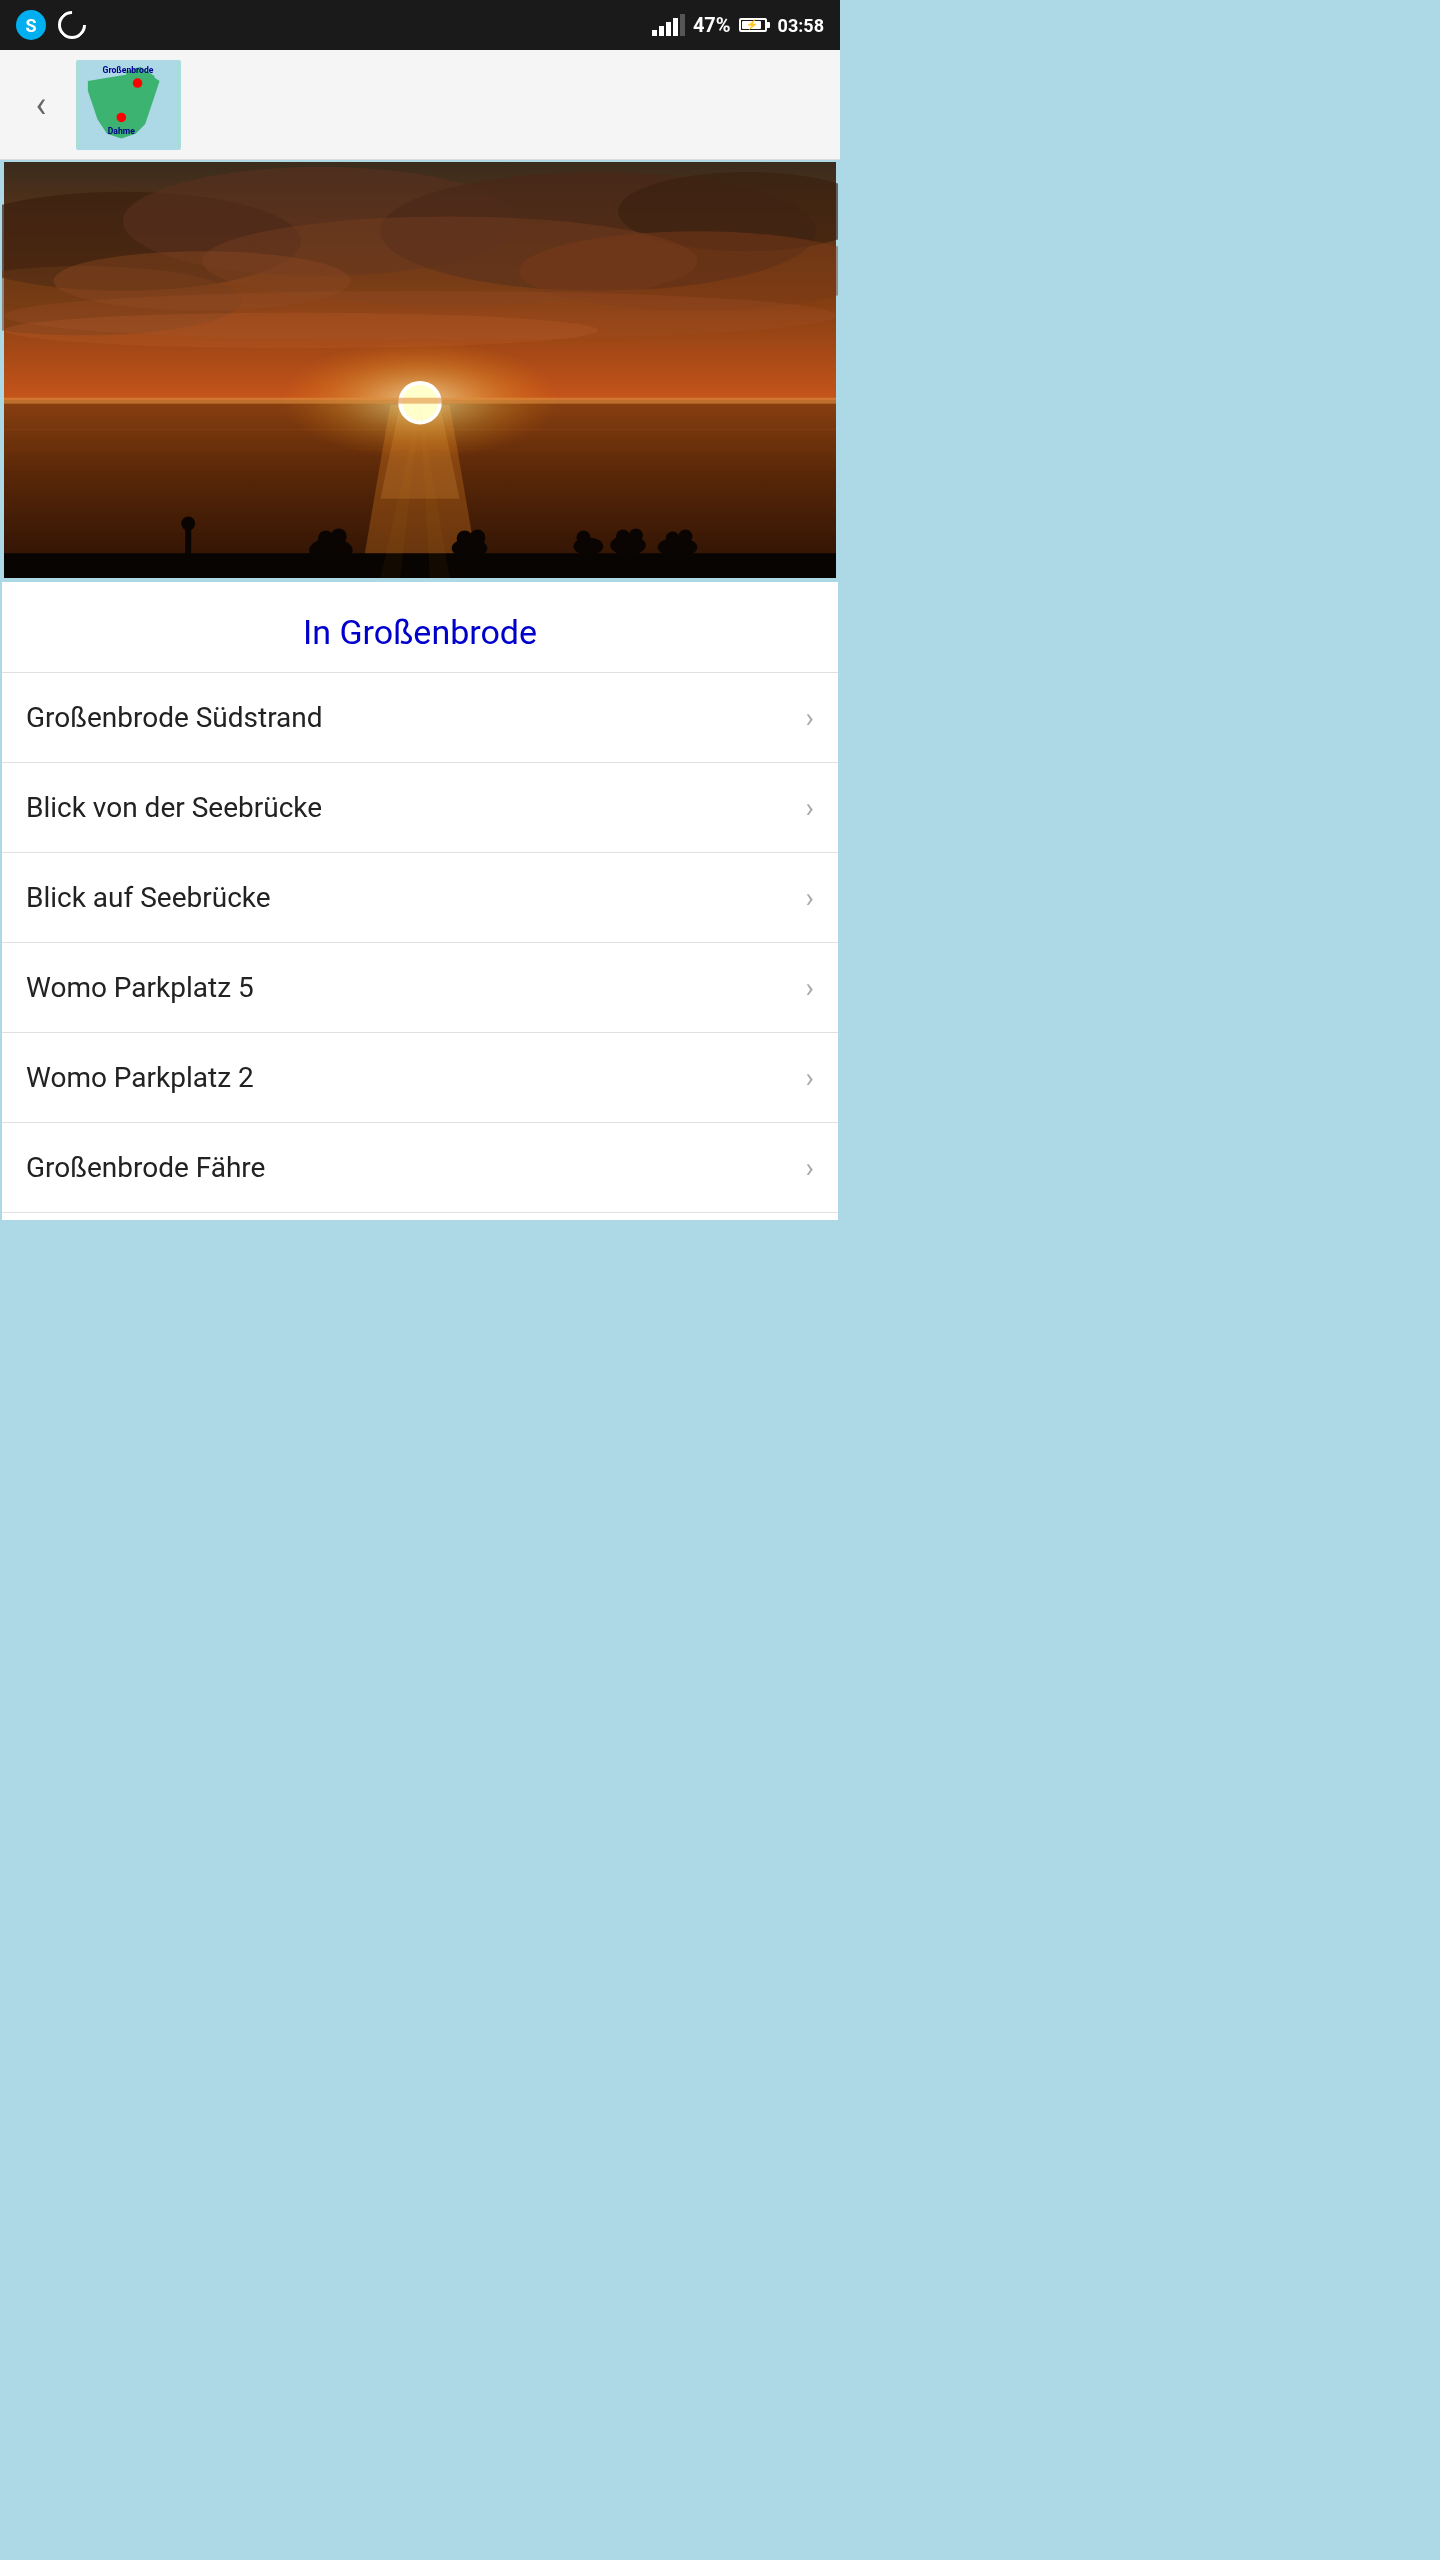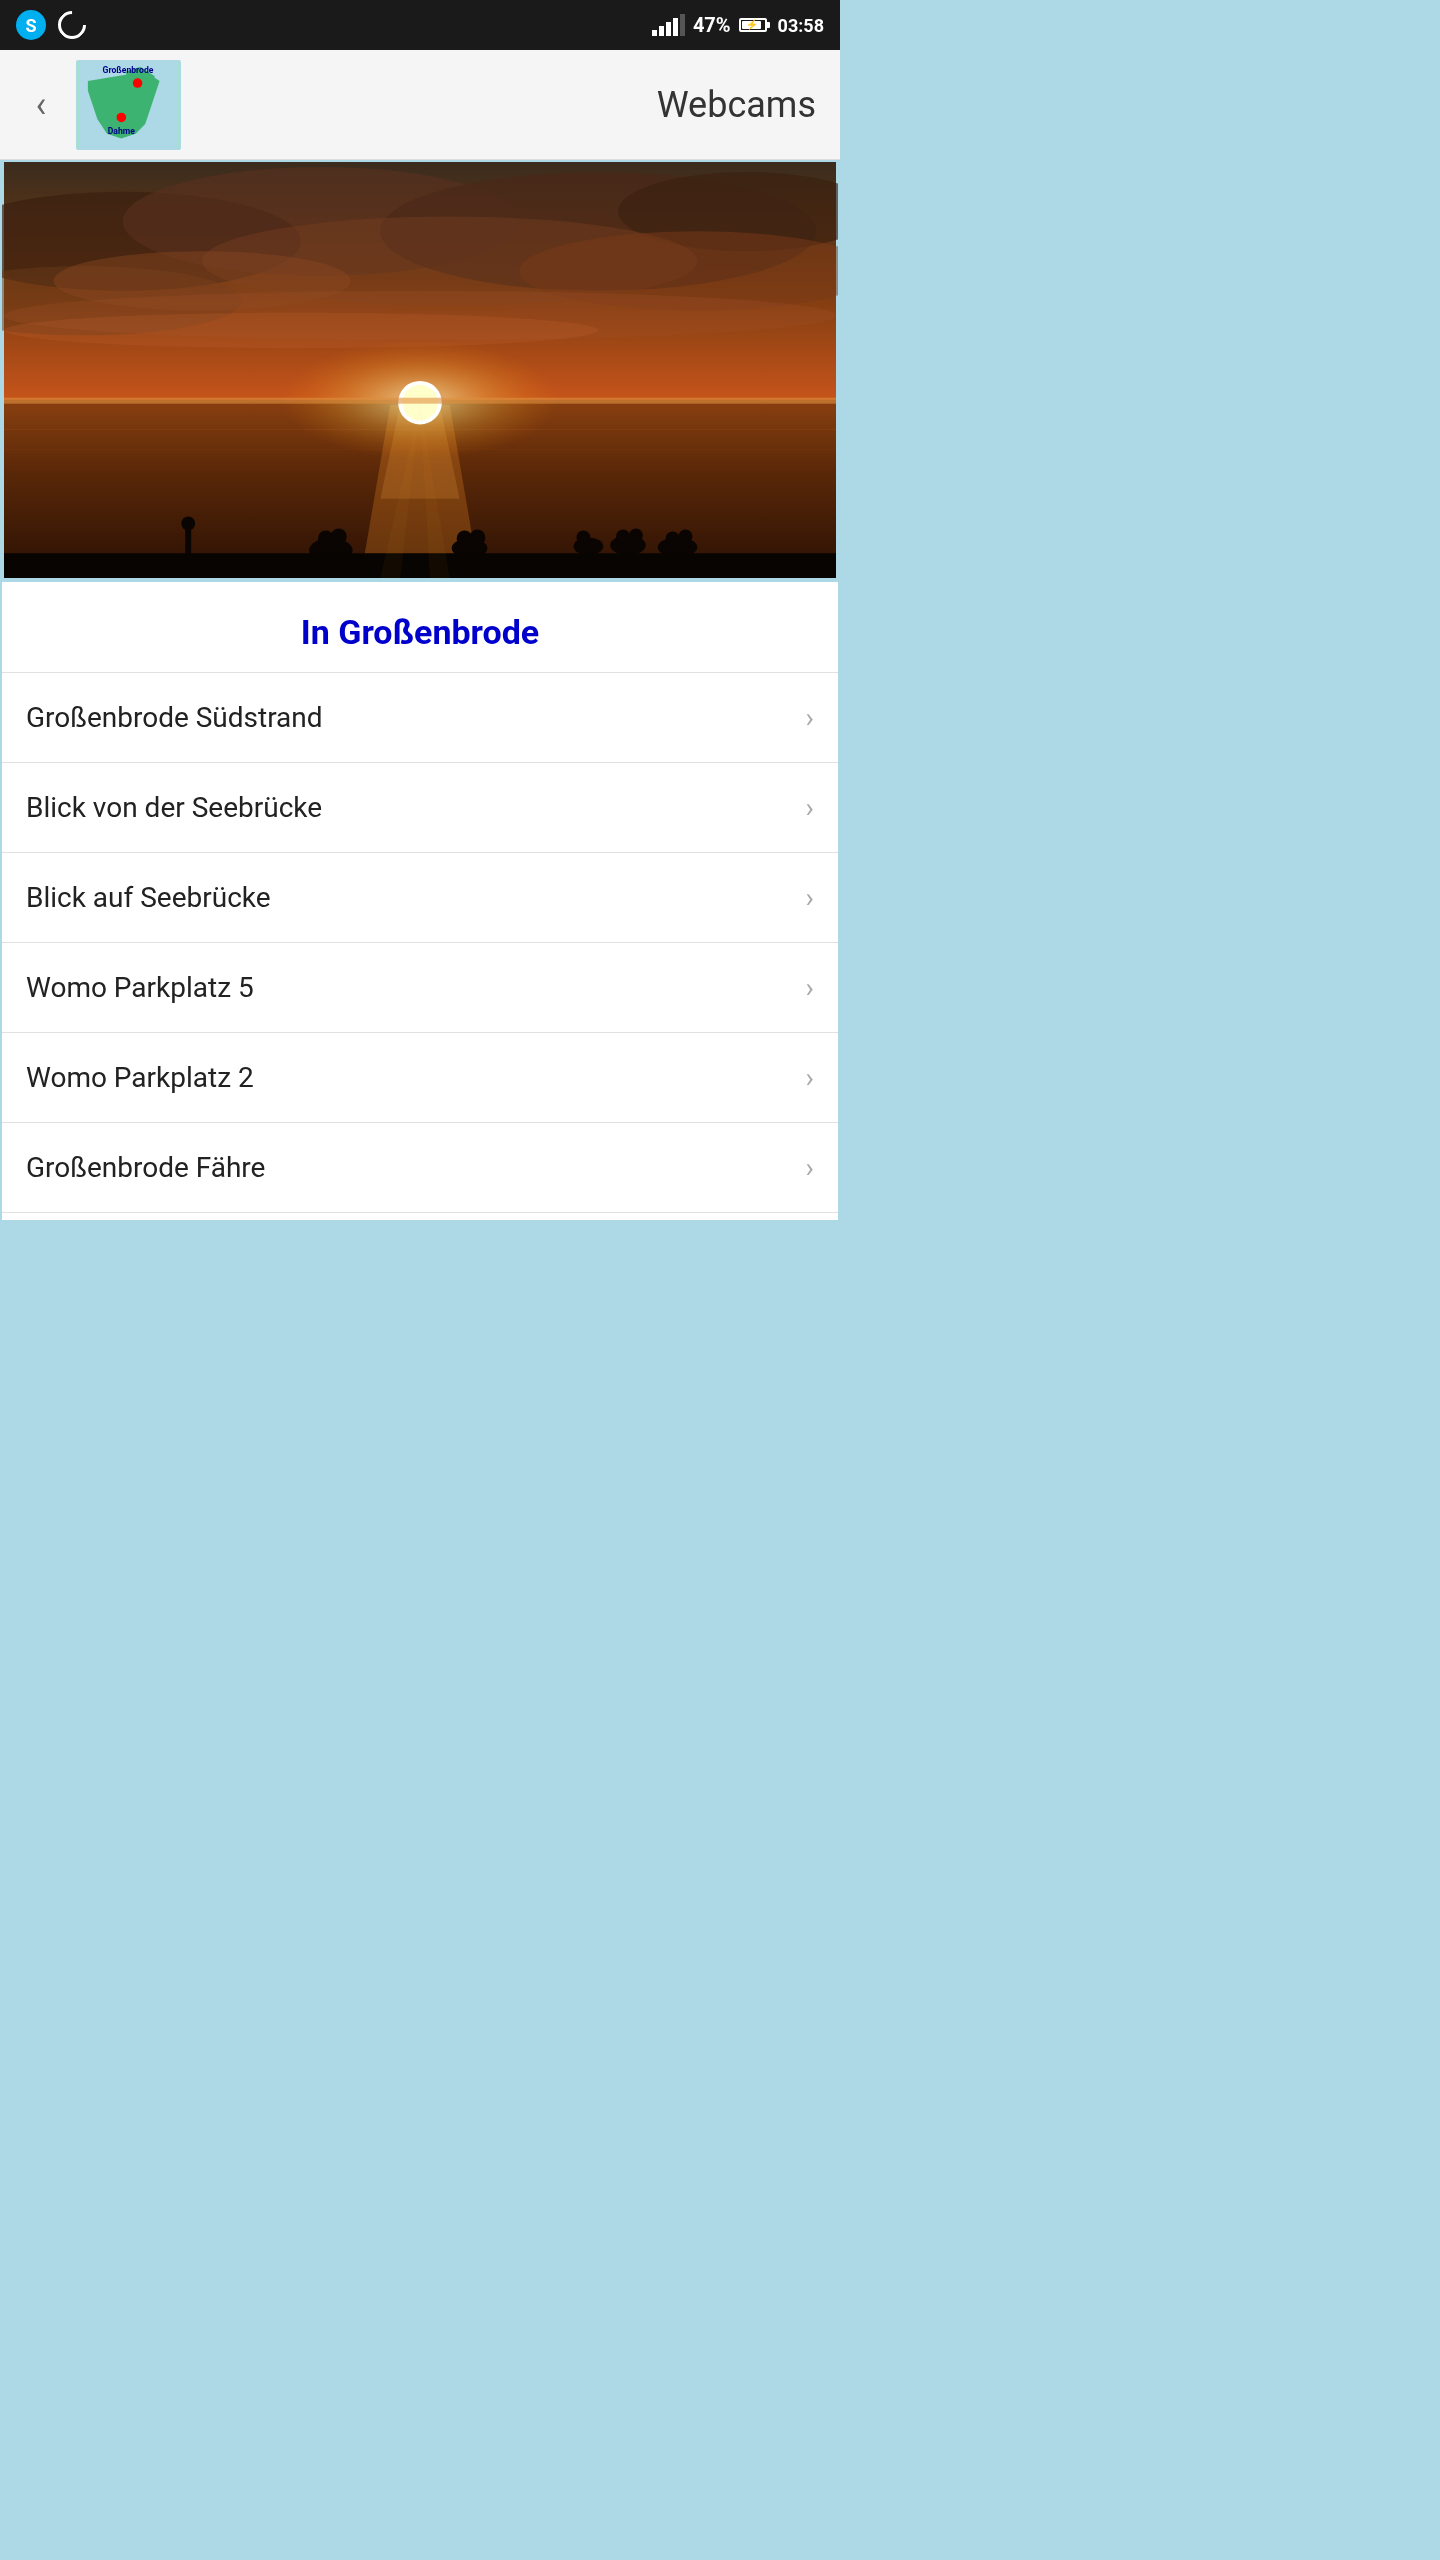--- a/index.html
+++ b/index.html
@@ -124,21 +124,21 @@
     
     .content-area {
       background: white;
       border: 2px solid #add8e6;
       margin: 0;
     }
 
     .section-title {
       text-align: center;
       font-size: 34px;
-      font-weight: bold;
+      font-weight: normal;
       color: #0000cc;
       padding: 30px 20px 20px;
     }
 
     .list-item {
       display: flex;
       align-items: center;
       justify-content: space-between;
       padding: 28px 24px;
       border-top: 1px solid #e0e0e0;
@@ -213,21 +213,20 @@
       <circle cx="62" cy="22" r="5" fill="red"></circle>
 
       <circle cx="45" cy="58" r="5" fill="red"></circle>
 
       <text x="52" y="12" font-size="9" fill="#00008b" font-weight="bold" text-anchor="middle">Großenbrode</text>
 
       <text x="45" y="75" font-size="9" fill="#00008b" font-weight="bold" text-anchor="middle">Dahme</text>
     </svg>
   </div>
 
-  <div class="toolbar-title">Webcams</div>
 </div>
 
 <div class="main-image">
   <svg width="100%" height="100%" viewBox="0 0 840 420" xmlns="http://www.w3.org/2000/svg">
     <defs>
 
       <linearGradient id="skyGrad" x1="0" y1="0" x2="0" y2="1">
         <stop offset="0%" stop-color="#3a2c1e"></stop>
         <stop offset="30%" stop-color="#7a3b10"></stop>
         <stop offset="55%" stop-color="#c0521a"></stop>

